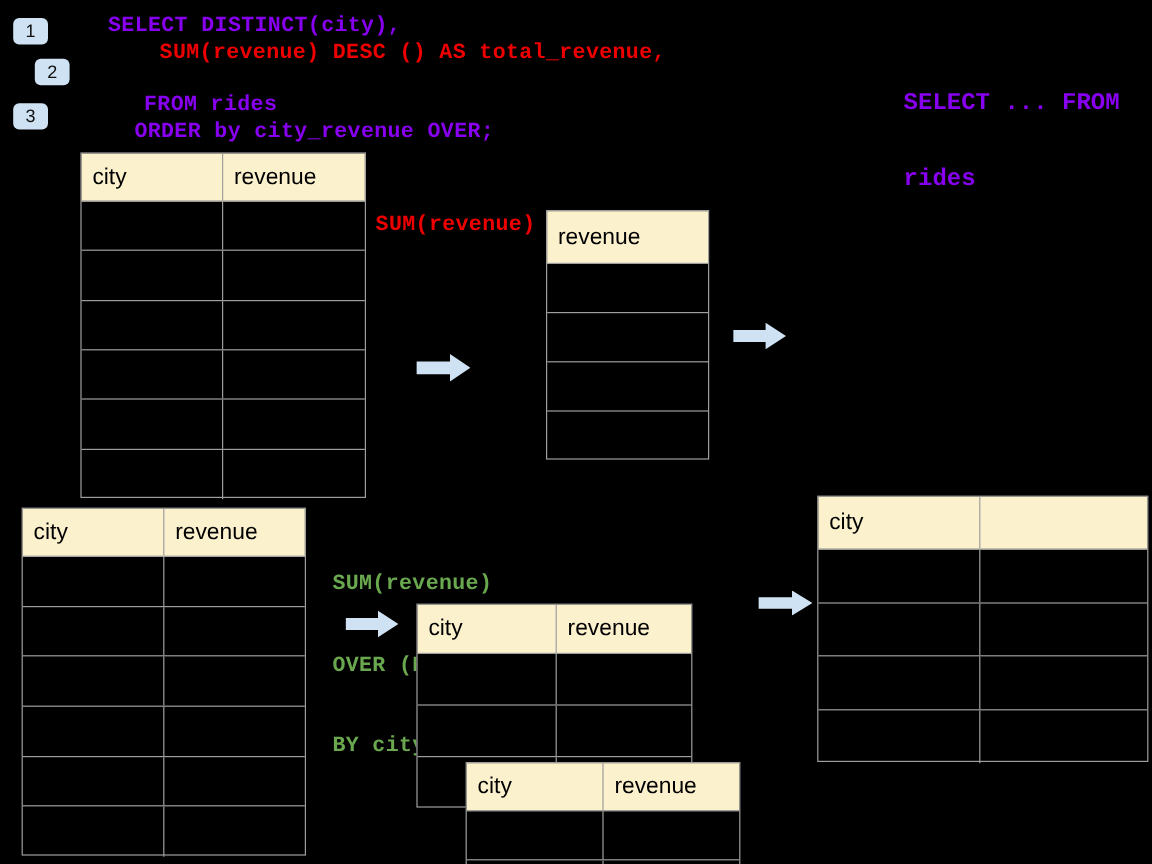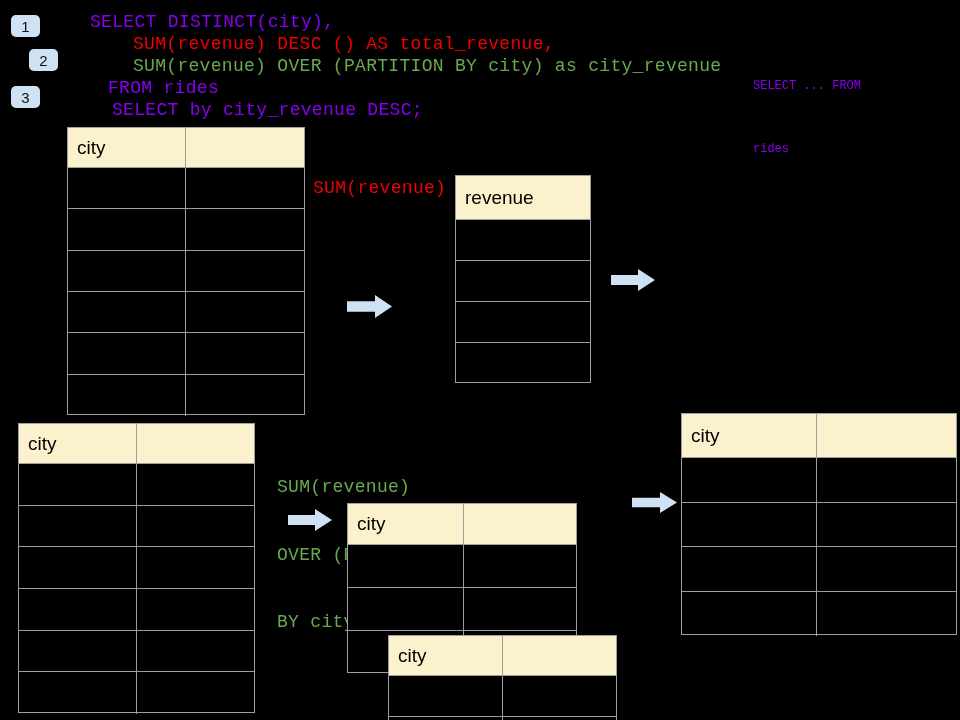--- a/index.html
+++ b/index.html
@@ -4,31 +4,31 @@
 <style>
   html,body{margin:0;padding:0;background:#000;}
   .canvas{position:relative;width:960px;height:720px;background:var(--page_bg,#000);
           overflow:hidden;font-family:"Liberation Sans",sans-serif;}
 
   .badge{position:absolute;width:29px;height:22px;background:var(--badge_bg);
          border-radius:5px;display:flex;align-items:center;justify-content:center;
          font-size:15px;color:#111;}
 
   .code{position:absolute;font-family:"Liberation Mono","DejaVu Sans Mono",monospace;
-        font-weight:normal;font-size:18px;line-height:22px;letter-spacing:0.3px;white-space:pre;}
+        font-weight:bold;font-size:18px;line-height:22px;letter-spacing:0.3px;white-space:pre;}
   .c-purple{color:var(--purple);}
   .c-red{color:var(--red);}
   .c-green{color:var(--green);}
-  .note{font-size:12px;line-height:21px;letter-spacing:0;}
+  .note{font-size:20px;line-height:21px;letter-spacing:0;}
   .ann-red{line-height:21px;}
   .ann-green{line-height:22.5px;}
 
   .tbl{position:absolute;box-sizing:border-box;border:1px solid var(--table_border);
        background:#000;}
-  .tr{display:flex;box-sizing:border-box;border-bottom:1px solid var(--table_border);flex-direction:column;}
+  .tr{display:flex;box-sizing:border-box;border-bottom:1px solid var(--table_border);}
   .tr:last-child{border-bottom:none;}
   .cell{box-sizing:border-box;height:100%;flex:1;}
   .cell.first{flex:none;border-right:1px solid var(--table_border);}
   .th-row{background:var(--header_bg);}
   .th-row .cell{display:flex;align-items:center;padding-left:9px;font-size:19px;color:#000;}
 
   .t1 .th-row{height:40px}  .t1 .tr.body{height:41.33px} .t1 .cell.first{width:118px}
   .t2 .th-row{height:44px}  .t2 .tr.body{height:41px}
   .t3 .th-row{height:40px}  .t3 .tr.body{height:41.67px} .t3 .cell.first{width:118px}
   .t4 .th-row{height:41px}  .t4 .tr.body{height:43px}    .t4 .cell.first{width:116px}
@@ -42,23 +42,22 @@
 <body>
 
 <div class="canvas">
 
   <div class="badge" style="left:11px;top:15px">1</div>
   <div class="badge" style="left:29px;top:49px">2</div>
   <div class="badge" style="left:11px;top:86px">3</div>
 
   <div class="code c-purple" style="left:90px;top:11px">SELECT DISTINCT(city),</div>
   <div class="code c-red" style="left:133px;top:33px">SUM(revenue) DESC () AS total_revenue,</div>
-  <div class="code c-green" style="left:133px;top:55px">SUM(revenue) OVER (PARTITION BY city) as city_revenue</div>
-  <div class="code c-purple" style="left:108px;top:77px">FROM rides</div>
-  <div class="code c-purple" style="left:112px;top:99px">SELECT by city_revenue DESC;</div>
+  <div class="code c-purple" style="left:120px;top:77px">FROM rides</div>
+  <div class="code c-purple" style="left:112px;top:99px">ORDER by city_revenue OVER;</div>
 
   <div class="code c-purple note" style="left:753px;top:34px">
     <div>SELECT ... FROM</div>
     <div>rides</div>
   </div>
 
   <div class="code c-red ann-red" style="left:313px;top:136px">
     <div>SUM(revenue)</div>
   </div>
 

